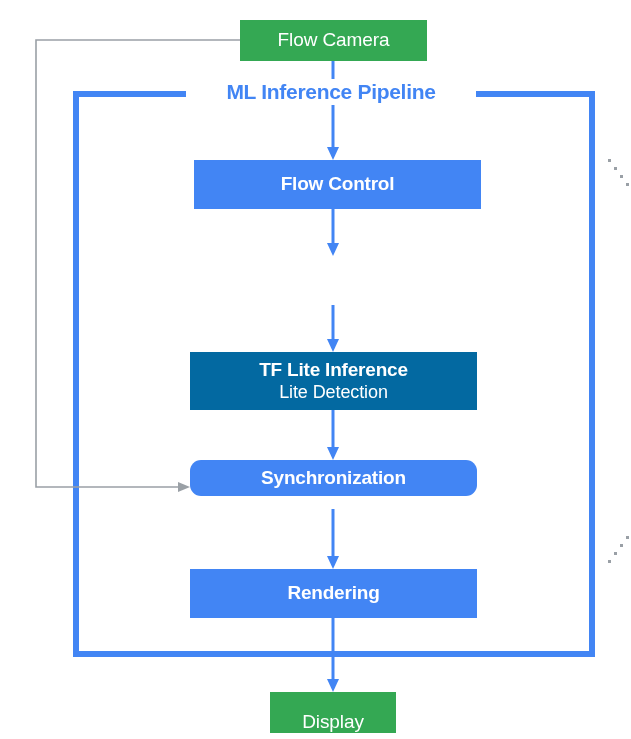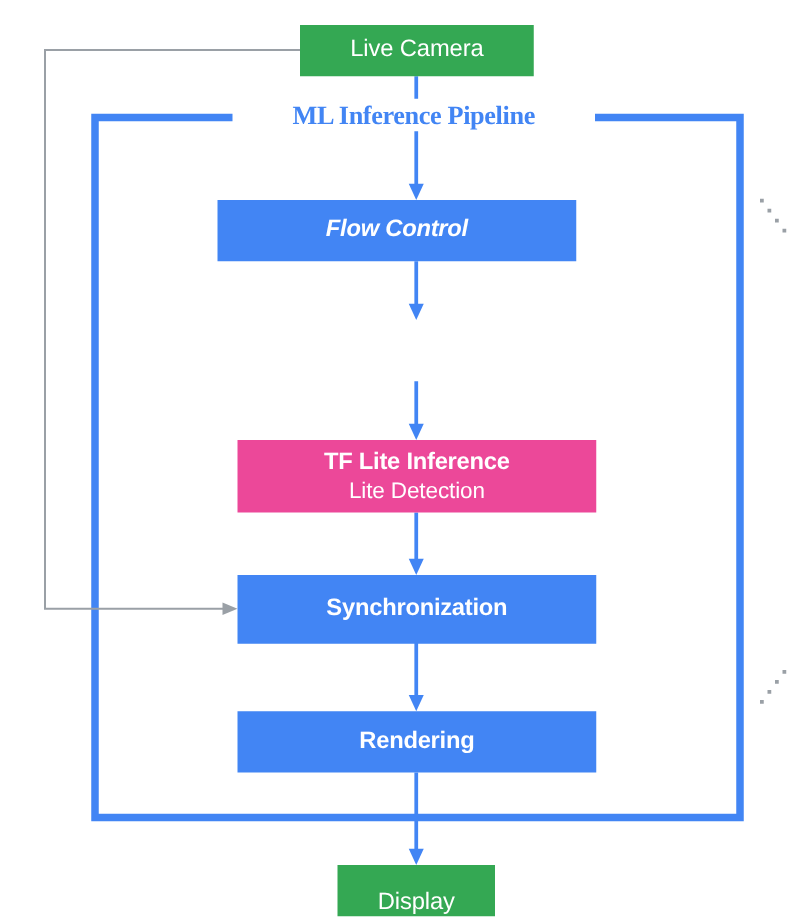--- a/index.html
+++ b/index.html
@@ -42,21 +42,21 @@
     flex-direction: column;
     align-items: center;
     justify-content: center;
     color: #ffffff;
     text-align: center;
     line-height: 1.18;
   }
 
   .node-blue   { background: #4285F4; }
   .node-green  { background: #34A853; }
-  .node-orange { background: #ec4899; align-items: center; }
+  .node-orange { background: #0369a1; align-items: center; }
 
   .node .title {
     font-weight: bold;
     font-size: 19px;
     letter-spacing: -0.2px;
   }
   .node .subtitle {
     font-weight: normal;
     font-size: 18px;
     letter-spacing: -0.1px;
@@ -66,30 +66,30 @@
     font-weight: normal;
     font-size: 19px;
     letter-spacing: -0.1px;
   }
 
   
   #node-live-camera {
     left: 240px;  top: 20px;   width: 187px; height: 41px;
   }
   #node-flow-control {
-    left: 174px;  top: 160px;  width: 287px; height: 49px; font-style: italic;
+    left: 194px;  top: 160px;  width: 287px; height: 49px;
   }
   #node-data-preprocessing {
     left: 190px;  top: 256px;  width: 287px; height: 49px;
   }
   #node-tflite-inference {
     left: 190px;  top: 352px;  width: 287px; height: 58px;
   }
   #node-synchronization {
-    left: 190px;  top: 460px;  width: 287px; height: 55px;
+    left: 190px;  top: 460px;  width: 287px; height: 36px; border-radius: 11px;
   }
   #node-rendering {
     left: 190px;  top: 569px;  width: 287px; height: 49px;
   }
   #node-display {
     left: 270px;  top: 692px;  width: 126px; height: 41px; justify-content: flex-end;
   }
 
   
   #pipeline-title {
@@ -100,21 +100,20 @@
     height: 26px;
     display: flex;
     align-items: center;
     justify-content: center;
     background: #ffffff;
     color: #4285F4;
     font-size: 21px;
     font-weight: bold;
     letter-spacing: -0.3px;
     white-space: nowrap;
-    font-family: Liberation Serif, serif;
   }
 </style>
 </head>
 <body>
 
 <div id="diagram-root">
 
   <svg id="wires" viewBox="0 0 631 739" width="631" height="739" xmlns="http://www.w3.org/2000/svg">
 
     <rect x="76" y="94" width="516" height="560" fill="none" stroke="#4285F4" stroke-width="6"></rect>
@@ -150,21 +149,21 @@
       <rect x="608" y="560" width="3" height="3"></rect>
       <rect x="614" y="552" width="3" height="3"></rect>
       <rect x="620" y="544" width="3" height="3"></rect>
       <rect x="626" y="536" width="3" height="3"></rect>
     </g>
   </svg>
 
   <div id="pipeline-title">ML Inference Pipeline</div>
 
   <div class="node node-green" id="node-live-camera">
-    <span class="plain">Live Camera</span>
+    <span class="plain">Flow Camera</span>
   </div>
 
   <div class="node node-blue" id="node-flow-control">
     <span class="title">Flow Control</span>
   </div>
 
 
   <div class="node node-orange" id="node-tflite-inference">
     <span class="title">TF Lite Inference</span>
     <span class="subtitle">Lite Detection</span>

